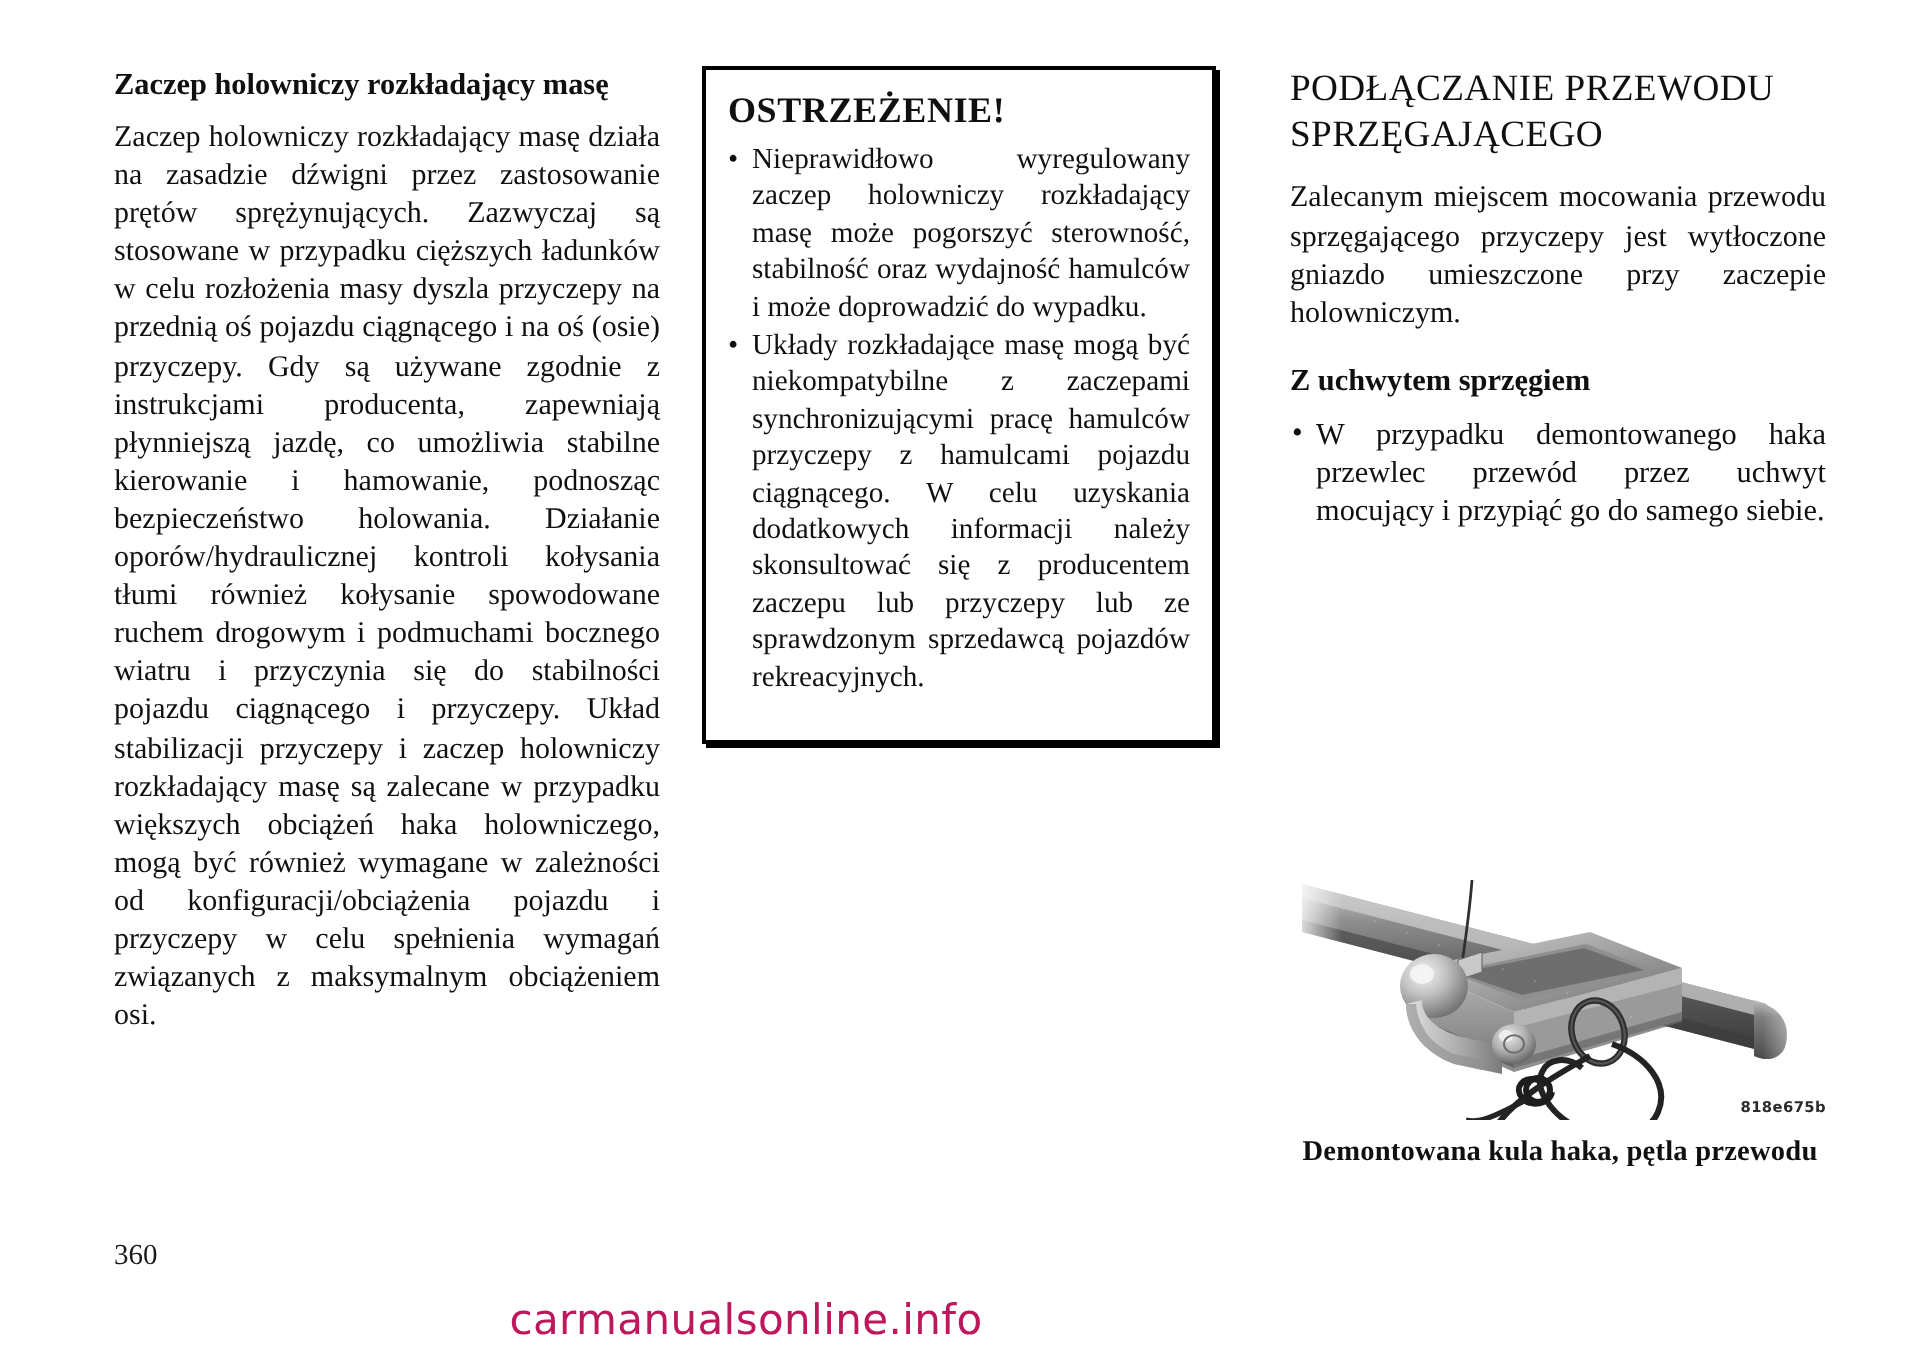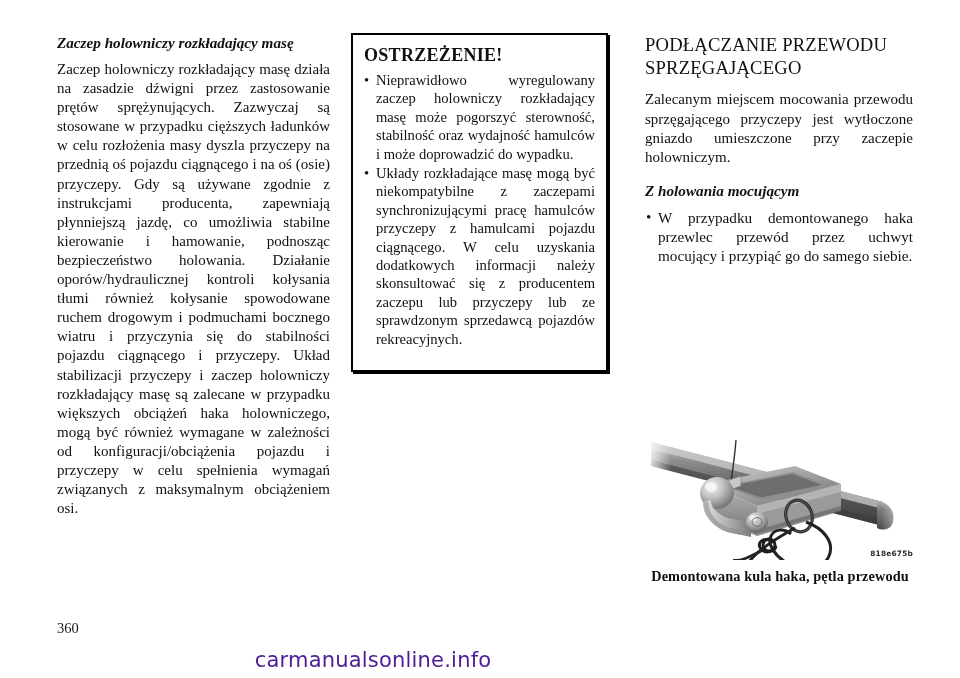--- a/index.html
+++ b/index.html
@@ -40,21 +40,20 @@
     margin: 0 0 14px 0;
     hyphens: manual;
   }
 
   .sub-head {
     font-size: 15.2px;
     line-height: 19px;
     font-weight: bold;
     margin: 0 0 8px 0;
     text-align: left;
-    font-style: italic;
   }
 
   .main-head {
     font-size: 18.6px;
     line-height: 23.2px;
     font-weight: normal;
     margin: 0 0 11px 0;
     letter-spacing: 0.2px;
     text-align: left;
   }
@@ -160,21 +159,21 @@
 
   
   .watermark {
     position: absolute;
     left: 0;
     top: 648px;
     width: 764px;
     text-align: center;
     font-family: "DejaVu Sans", "Liberation Sans", sans-serif;
     font-size: 21px;
-    color: #4c1d95;
+    color: #be185d;
     letter-spacing: 0.2px;
     padding-right: 18px;
     box-sizing: border-box;
   }
 </style>
 </head>
 <body>
 
 <div class="page">
 
@@ -195,21 +194,21 @@
           <span class="bullet">•</span>
           <span>Układy rozkładające masę mogą być niekompatybilne z zaczepami synchronizującymi pracę hamulców przyczepy z hamulcami pojazdu ciągnącego. W celu uzyskania dodatkowych informacji należy skonsultować się z producentem zaczepu lub przyczepy lub ze sprawdzonym sprzedawcą pojazdów rekreacyjnych.</span>
         </li>
       </ul>
     </div>
   </div>
 
   <div class="col col-right">
     <div class="main-head">PODŁĄCZANIE PRZEWODU SPRZĘGAJĄCEGO</div>
     <p class="body-text">Zalecanym miejscem mocowania przewodu sprzęgającego przyczepy jest wytłoczone gniazdo umieszczone przy zaczepie holowniczym.</p>
-    <div class="sub-head">Z holowania mocującym</div>
+    <div class="sub-head">Z uchwytem sprzęgiem</div>
     <ul class="bul-list">
       <li>
         <span class="bullet">•</span>
         <span>W przypadku demontowanego haka przewlec przewód przez uchwyt mocujący i przypiąć go do samego siebie.</span>
       </li>
     </ul>
   </div>
 
   <div class="figure">
     <div class="fig-img-wrap">

